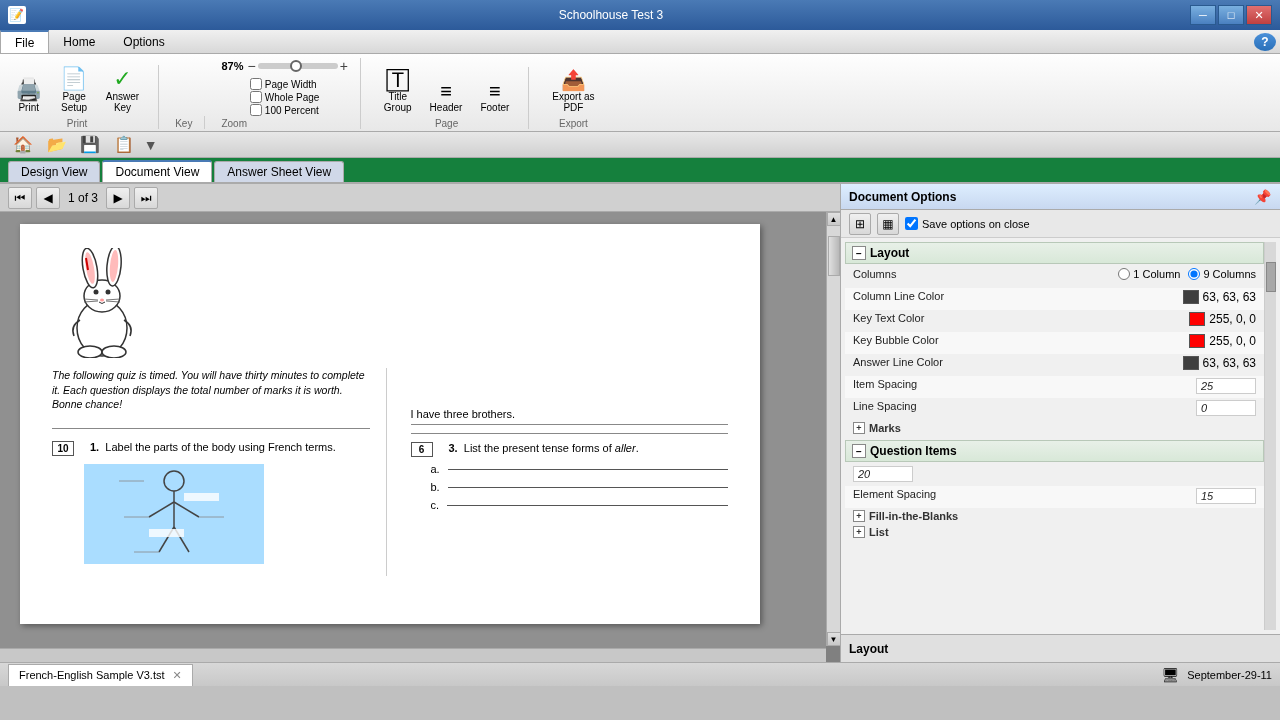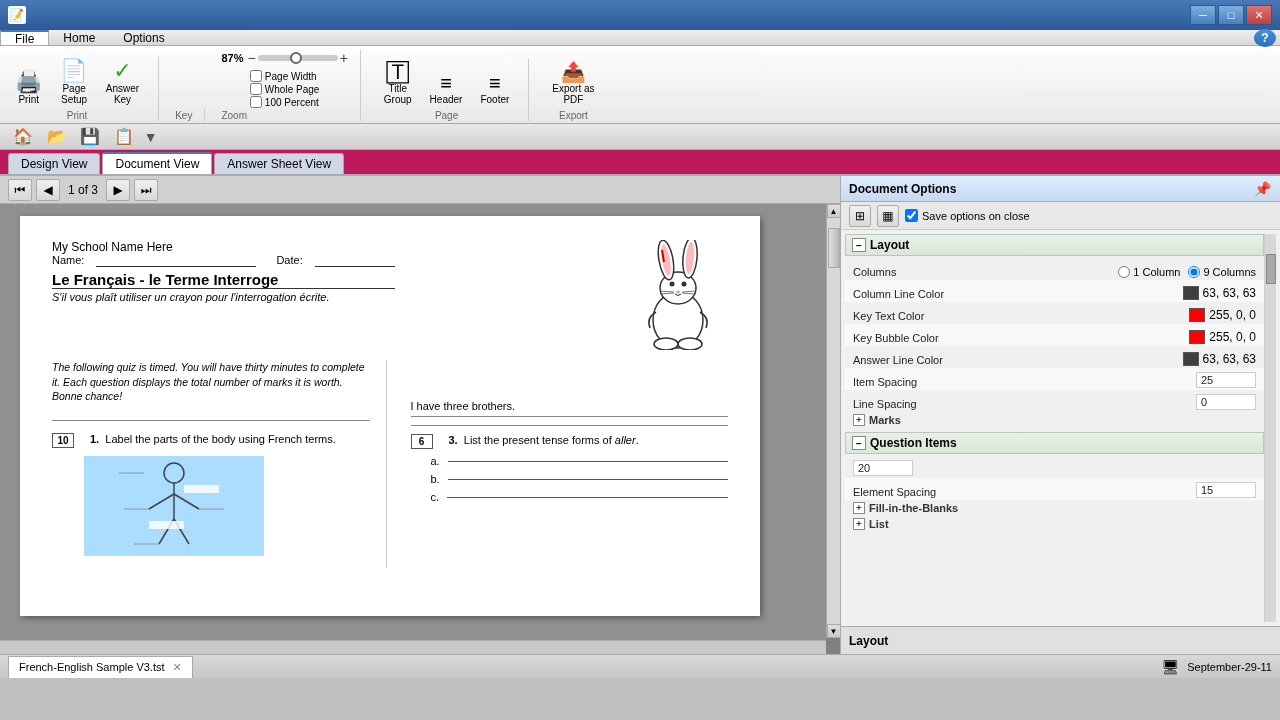--- a/index.html
+++ b/index.html
@@ -24,21 +24,21 @@
       color: white;
       font-size: 11px;
       display: flex; align-items: center; justify-content: center;
       cursor: pointer;
     }
     #title-bar .win-btn.close { background: linear-gradient(to bottom, #e07070, #c04040); }
 
     
     #menu-bar {
       background: linear-gradient(to bottom, #f0f0f0, #d8d8d8);
-      height: 16px;
+      height: 24px;
       display: flex;
       align-items: center;
       border-bottom: 1px solid #aaa;
     }
     .menu-tab {
       padding: 3px 14px;
       font-size: 12px;
       cursor: pointer;
       height: 100%;
       display: flex; align-items: center;
@@ -123,21 +123,21 @@
       display: flex;
       align-items: center;
       padding: 0 8px;
       gap: 4px;
     }
     .qa-btn { font-size: 16px; cursor: pointer; padding: 2px 4px; border: 1px solid transparent; border-radius: 2px; }
     .qa-dropdown { font-size: 14px; cursor: pointer; color: #555; }
 
     
     #view-tabs {
-      background: #be185d;
+      background: #15803d;
       border-bottom: 2px solid #aaa;
       height: 26px;
       display: flex;
       align-items: flex-end;
       padding: 0 8px;
       gap: 2px;
     }
     .view-tab {
       padding: 3px 12px;
       font-size: 12px;
@@ -288,33 +288,34 @@
     .opt-section-header .toggle-box {
       width: 14px; height: 14px;
       border: 1px solid #888;
       background: white;
       display: flex; align-items: center; justify-content: center;
       font-size: 10px;
     }
     .opt-body { padding: 2px 0; }
     .opt-row {
       display: flex;
-      align-items: flex-end;
+      align-items: flex-start;
       padding: 2px 8px;
       min-height: 22px;
     }
     .opt-row:nth-child(even) { background: #f8f8f8; }
     .opt-label { flex: 1; font-size: 11px; color: #222; }
     .opt-value { font-size: 11px; color: #222; min-width: 80px; text-align: left; padding-left: 8px; }
     .opt-value.num-field {
       background: white;
       border: 1px solid #ccc;
       padding: 1px 4px;
       min-width: 40px;
       max-width: 60px;
+      font-style: italic;
     }
     .color-swatch { width: 16px; height: 14px; display: inline-block; border: 1px solid #555; vertical-align: middle; margin-right: 4px; }
     .radio-group { display: flex; gap: 8px; align-items: center; }
     .radio-option { display: flex; align-items: center; gap: 3px; font-size: 11px; cursor: pointer; }
     .radio-option input { width: 12px; height: 12px; }
     .sub-section-header {
       display: flex; align-items: center; gap: 4px;
       padding: 2px 8px;
       font-size: 11px; font-weight: 600; color: #333;
       cursor: pointer;
@@ -427,20 +428,21 @@
       border: 1px solid #888;
     }
   </style>
 </head>
 <body>
 
 <div id="title-bar">
   <div style="display:flex;align-items:center;">
     <div style="width:18px;height:18px;background:#fff;border-radius:2px;margin-right:6px;display:flex;align-items:center;justify-content:center;font-size:12px;">📝</div>
   </div>
+  <div class="title">Schoolhouse Test 3</div>
   <div class="win-controls">
     <div class="win-btn">─</div>
     <div class="win-btn">□</div>
     <div class="win-btn close">✕</div>
   </div>
 </div>
 
 <div id="menu-bar">
   <div class="menu-tab active">File</div>
   <div class="menu-tab">Home</div>
@@ -567,31 +569,20 @@
       </div>
       <div class="scrollbar-btn">▼</div>
     </div>
 
     <div class="nav-scrollbar-h" style="position:absolute;bottom:0;left:0;right:14px;height:14px;background:#c8c8c8;border-top:1px solid #aaa;"></div>
 
     <div id="doc-content" style="position:absolute;top:28px;left:0;right:14px;bottom:14px;overflow:hidden;padding:12px 20px 8px 20px;background:#909090;">
       <div class="page-sheet">
 
         <div class="page-header">
-          <div>
-            <div class="school-name">My School Name Here</div>
-            <div class="name-date">
-              <span>Name:</span>
-              <span style="border-bottom:1px solid #333;width:160px;display:inline-block;">&nbsp;</span>
-              <span style="margin-left:8px;">Date:</span>
-              <span style="border-bottom:1px solid #333;width:80px;display:inline-block;">&nbsp;</span>
-            </div>
-            <div class="doc-title">Le Français - le Terme Interroge</div>
-            <div class="doc-subtitle">S'il vous plaît utiliser un crayon pour l'interrogation écrite.</div>
-          </div>
 
           <div>
             <svg width="100" height="110" viewBox="0 0 100 110">
 
               <ellipse cx="50" cy="80" rx="25" ry="28" fill="white" stroke="#333" stroke-width="1.5"></ellipse>
 
               <ellipse cx="50" cy="48" rx="18" ry="16" fill="white" stroke="#333" stroke-width="1.5"></ellipse>
 
               <ellipse cx="38" cy="20" rx="7" ry="20" fill="white" stroke="#333" stroke-width="1.5" transform="rotate(-10 38 20)"></ellipse>
               <ellipse cx="38" cy="20" rx="4" ry="16" fill="#ffbbbb" transform="rotate(-10 38 20)"></ellipse>

